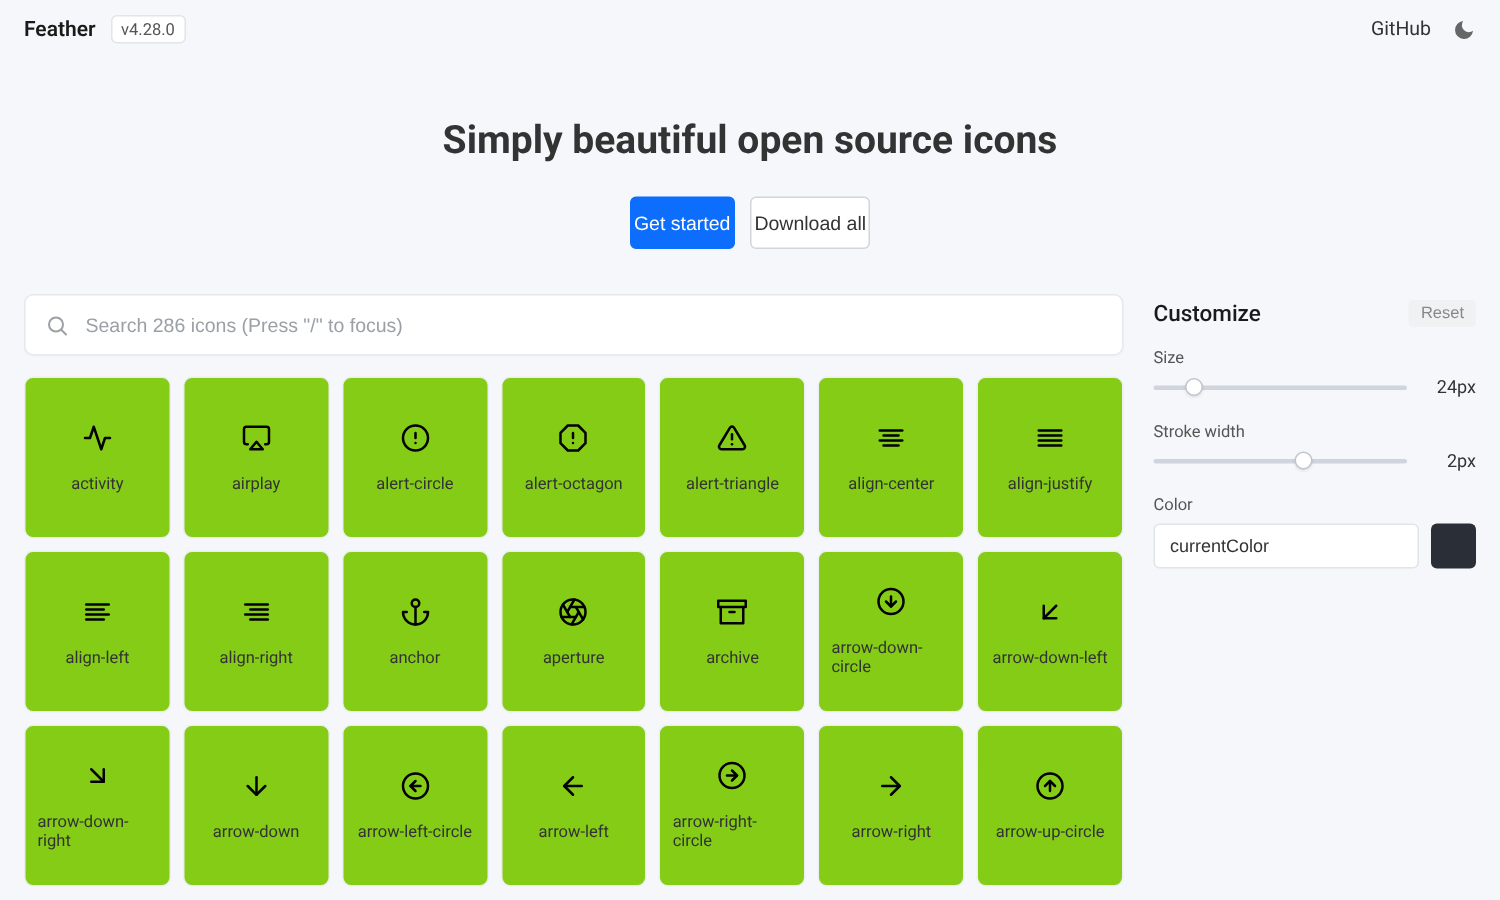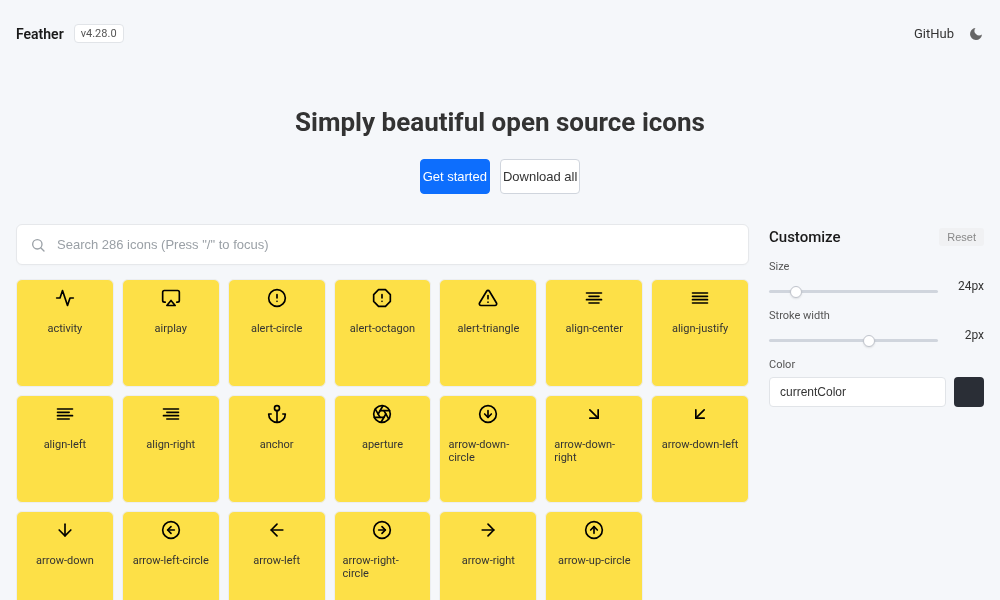--- a/index.html
+++ b/index.html
@@ -1,46 +1,46 @@
 <!DOCTYPE html>
 <html><head>
 <meta charset="utf-8">
 <style>
 *{box-sizing:border-box;margin:0;padding:0}
 body{font-family:-apple-system,BlinkMacSystemFont,"Segoe UI",Roboto,sans-serif;background:#f5f7fa;color:#1a1a1a;font-size:13px}
-.header{display:flex;align-items:center;justify-content:space-between;padding:24px 16px}
+.header{display:flex;align-items:center;justify-content:space-between;padding:10px 16px}
 .brand{display:flex;align-items:center;gap:10px}
 .brand-name{font-weight:600;font-size:14px}
 .version{font-size:11px;color:#555;border:1px solid #e1e4e8;background:#fff;border-radius:4px;padding:2px 6px}
 .header-right{display:flex;align-items:center;gap:14px}
 .gh-link{font-size:13px;color:#333;text-decoration:none}
 .moon{width:16px;height:16px;color:#666;cursor:pointer}
 .hero{text-align:center;padding:40px 0 30px}
 .tagline{font-size:26px;font-weight:700;color:#333;margin-bottom:22px}
 .cta-row{display:flex;gap:10px;justify-content:center}
 .btn{font-size:13px;padding:9px 2px;border-radius:4px;cursor:pointer;border:1px solid transparent}
 .btn-primary{background:#0d6efd;color:#fff;border-color:#0d6efd}
 .btn-secondary{background:#fff;color:#333;border:1px solid #d0d5dd}
 .main{display:flex;gap:20px;padding:0 16px 20px;align-items:flex-start}
 .left{flex:1;min-width:0}
 .search-wrap{position:relative;margin-bottom:14px}
 .search-icon{position:absolute;left:14px;top:50%;transform:translateY(-50%);color:#9aa0a6;width:16px;height:16px}
 .search{width:100%;padding:12px 14px 12px 40px;border:1px solid #e6e8eb;border-radius:6px;font-size:13px;background:#fff;color:#333;box-shadow:0 1px 2px rgba(0,0,0,.02)}
 .search::placeholder{color:#9aa0a6}
 .grid{display:grid;grid-template-columns:repeat(7,1fr);gap:8px}
-.card{background:#fde047;border:1px solid #eceef1;border-radius:6px;height:108px;display:flex;flex-direction:column;align-items:center;justify-content:flex-start;gap:14px;cursor:pointer;padding:8px}
+.card{background:#84cc16;border:1px solid #eceef1;border-radius:6px;height:108px;display:flex;flex-direction:column;align-items:center;justify-content:center;gap:14px;cursor:pointer;padding:8px}
 .card svg{width:20px;height:20px;stroke:#000;stroke-width:2;fill:none;stroke-linecap:round;stroke-linejoin:round}
 .card-label{font-size:11px;color:#333}
 .panel{width:215px;flex-shrink:0;padding-top:4px}
 .panel-head{display:flex;justify-content:space-between;align-items:center;margin-bottom:14px}
 .panel-title{font-size:15px;font-weight:500}
 .reset{font-size:11px;color:#888;background:#f0f1f3;border:none;padding:3px 8px;border-radius:3px;cursor:pointer}
 .ctrl{margin-bottom:16px}
 .ctrl-label{font-size:11px;color:#555;margin-bottom:6px;display:block}
-.slider-row{display:flex;align-items:flex-end;gap:16px}
+.slider-row{display:flex;align-items:center;gap:16px}
 .slider{flex:1;-webkit-appearance:none;appearance:none;height:3px;background:#d0d5dd;border-radius:2px;outline:none}
 .slider::-webkit-slider-thumb{-webkit-appearance:none;width:12px;height:12px;border-radius:50%;background:#fff;border:1px solid #c0c4cc;cursor:pointer;box-shadow:0 1px 2px rgba(0,0,0,.1)}
 .slider::-moz-range-thumb{width:12px;height:12px;border-radius:50%;background:#fff;border:1px solid #c0c4cc;cursor:pointer}
 .slider-val{font-size:12px;color:#333;min-width:30px;text-align:right}
 .color-row{display:flex;gap:8px;align-items:flex-start}
 .color-input{flex:1;border:1px solid #e1e4e8;border-radius:4px;padding:7px 10px;font-size:12px;background:#fff;color:#333}
 .swatch{width:30px;height:30px;border-radius:4px;background:#2a2e36;border:none;cursor:pointer}
 </style>
 </head>
 <body>
@@ -164,39 +164,47 @@
             <line x1="9.69" y1="8" x2="21.17" y2="8"></line>
             <line x1="7.38" y1="12" x2="13.12" y2="2.06"></line>
             <line x1="9.69" y1="16" x2="3.95" y2="6.06"></line>
             <line x1="14.31" y1="16" x2="2.83" y2="16"></line>
             <line x1="16.62" y1="12" x2="10.88" y2="21.94"></line>
           </svg>
           <span class="card-label">aperture</span>
         </div>
         <div class="card">
           <svg viewBox="0 0 24 24">
+            <polyline points="21 8 21 21 3 21 3 8"></polyline>
+            <rect x="1" y="3" width="22" height="5"></rect>
+            <line x1="10" y1="12" x2="14" y2="12"></line>
+          </svg>
+          <span class="card-label">archive</span>
+        </div>
+        <div class="card">
+          <svg viewBox="0 0 24 24">
             <circle cx="12" cy="12" r="10"></circle>
             <polyline points="8 12 12 16 16 12"></polyline>
             <line x1="12" y1="8" x2="12" y2="16"></line>
           </svg>
           <span class="card-label">arrow-down-circle</span>
         </div>
         <div class="card">
           <svg viewBox="0 0 24 24">
+            <line x1="17" y1="7" x2="7" y2="17"></line>
+            <polyline points="17 17 7 17 7 7"></polyline>
+          </svg>
+          <span class="card-label">arrow-down-left</span>
+        </div>
+        <div class="card">
+          <svg viewBox="0 0 24 24">
             <line x1="7" y1="7" x2="17" y2="17"></line>
             <polyline points="17 7 17 17 7 17"></polyline>
           </svg>
           <span class="card-label">arrow-down-right</span>
-        </div>
-        <div class="card">
-          <svg viewBox="0 0 24 24">
-            <line x1="17" y1="7" x2="7" y2="17"></line>
-            <polyline points="17 17 7 17 7 7"></polyline>
-          </svg>
-          <span class="card-label">arrow-down-left</span>
         </div>
         <div class="card">
           <svg viewBox="0 0 24 24">
             <line x1="12" y1="5" x2="12" y2="19"></line>
             <polyline points="19 12 12 19 5 12"></polyline>
           </svg>
           <span class="card-label">arrow-down</span>
         </div>
         <div class="card">
           <svg viewBox="0 0 24 24">

